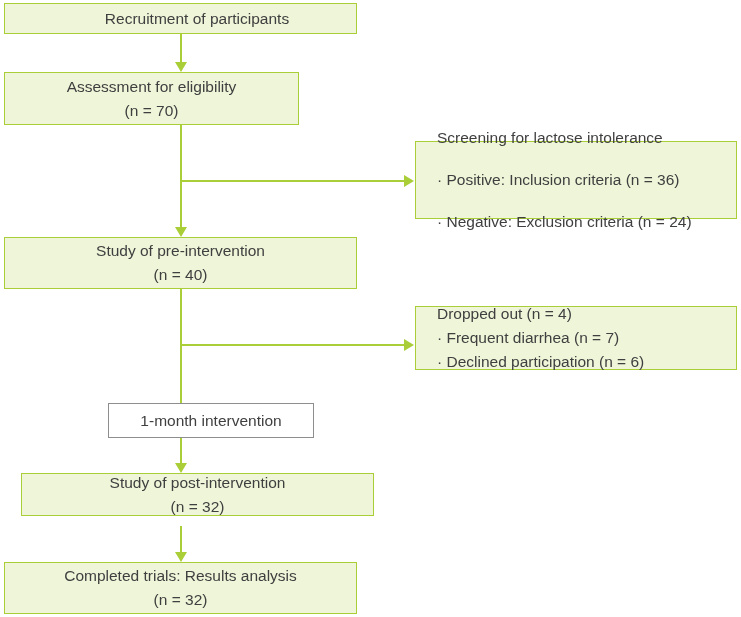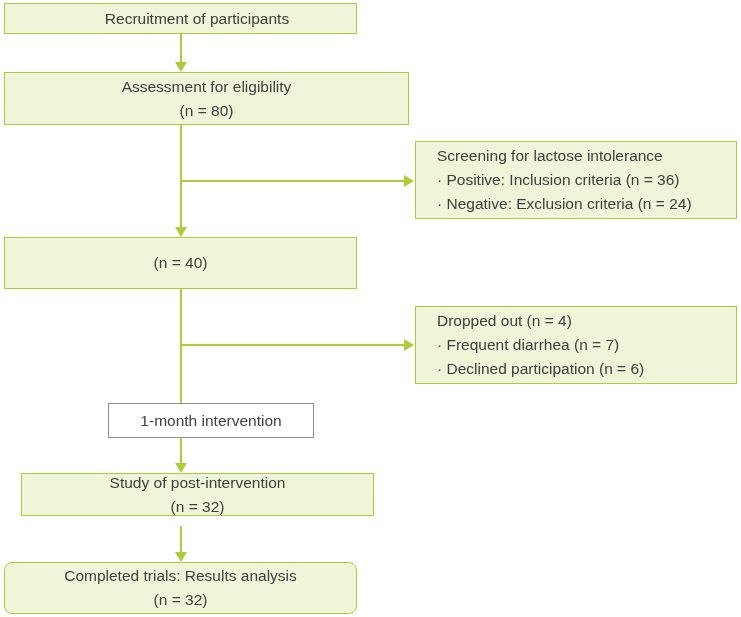--- a/index.html
+++ b/index.html
@@ -98,48 +98,49 @@
   <div class="hline" style="left:181px; top:344px; width:224px;"></div>
   <div class="arrow-right" style="left:404px; top:339px;"></div>
 
   <div class="vline" style="left:180px; top:526px; height:27px;"></div>
   <div class="arrow-down" style="left:175px; top:552px;"></div>
 
   <div class="node" style="left:4px; top:3px; width:353px; height:31px;padding-left:33px;">
     <div>Recruitment of participants</div>
   </div>
 
-  <div class="node" style="left:4px; top:72px; width:405px; height:53px;">
+  <div class="node" style="left:4px; top:72px; width:295px; height:53px;">
     <div>Assessment for eligibility</div>
-    <div>(n = 80)</div>
+    <div>(n = 70)</div>
   </div>
 
-  <div class="node side" style="left:415px; top:141px; width:322px; height:78px;">
+  <div class="node side" style="left:415px; top:141px; width:322px; height:78px;gap:18px;">
     <div>Screening for lactose intolerance</div>
     <div>· Positive: Inclusion criteria (n = 36)</div>
     <div>· Negative: Exclusion criteria (n = 24)</div>
   </div>
 
   <div class="node" style="left:4px; top:237px; width:353px; height:52px;">
+    <div>Study of pre-intervention</div>
     <div>(n = 40)</div>
   </div>
 
-  <div class="node side" style="left:415px; top:306px; width:322px; height:78px;">
+  <div class="node side" style="left:415px; top:306px; width:322px; height:64px;">
     <div>Dropped out (n = 4)</div>
     <div>· Frequent diarrhea (n = 7)</div>
     <div>· Declined participation (n = 6)</div>
   </div>
 
   <div class="node plain" style="left:76px; top:403px; width:206px; height:35px;margin-left:32px;">
     <div>1-month intervention</div>
   </div>
 
   <div class="node" style="left:21px; top:473px; width:353px; height:43px;">
     <div>Study of post-intervention</div>
     <div>(n = 32)</div>
   </div>
 
-  <div class="node" style="left:4px; top:562px; width:353px; height:52px;border-radius:8px;">
+  <div class="node" style="left:4px; top:562px; width:353px; height:52px;">
     <div>Completed trials: Results analysis</div>
     <div>(n = 32)</div>
   </div>
 
 </div>
 
 </body></html>

